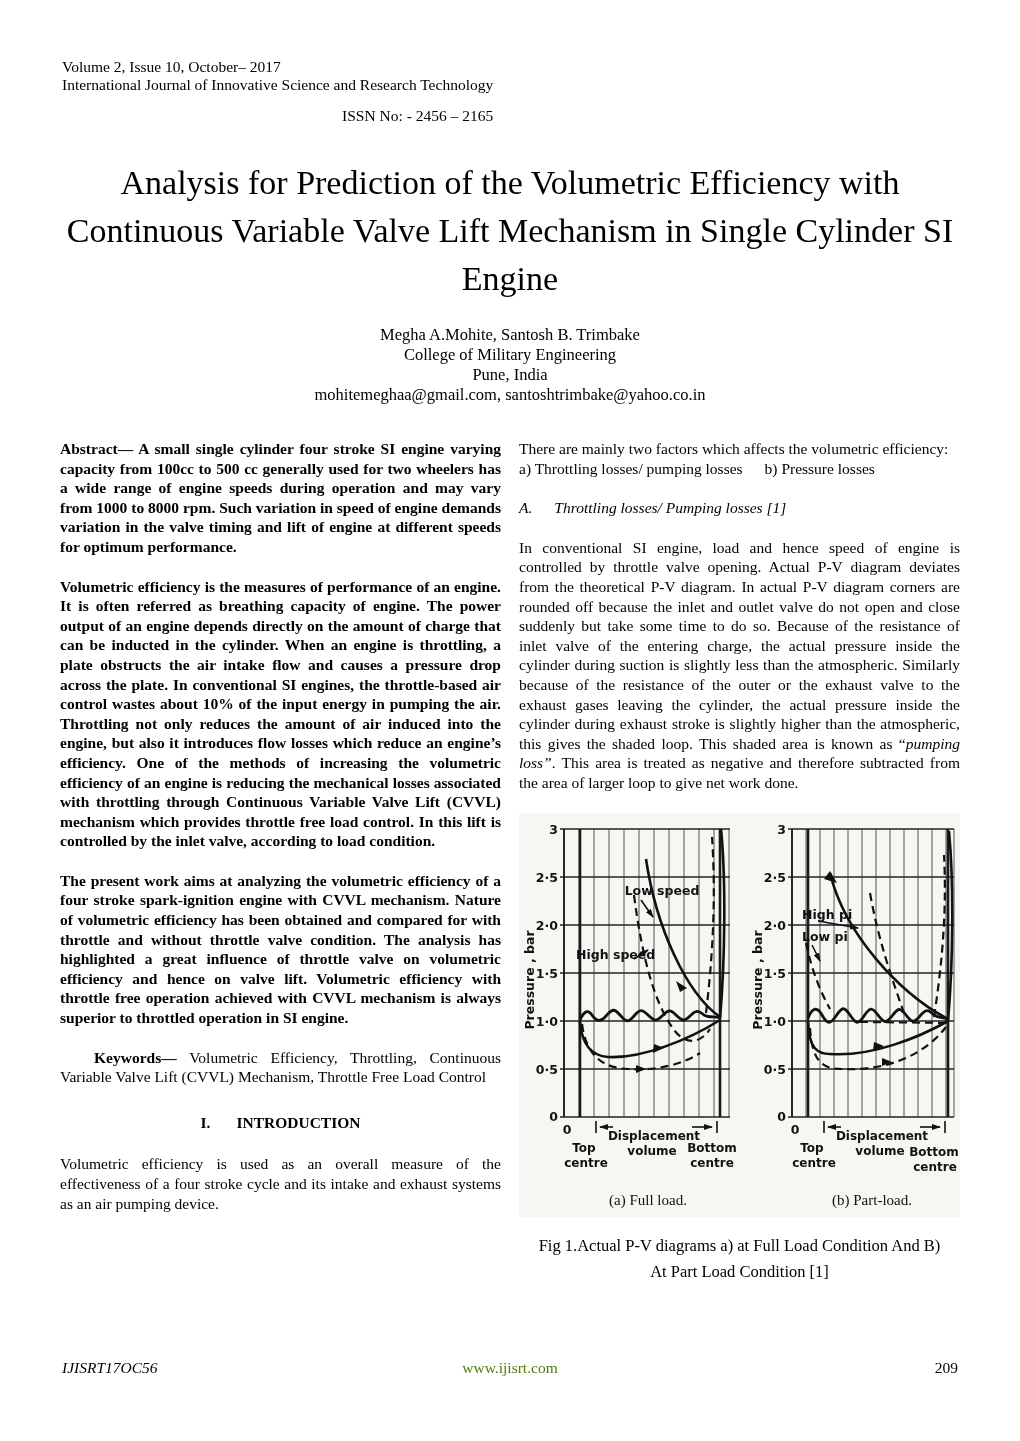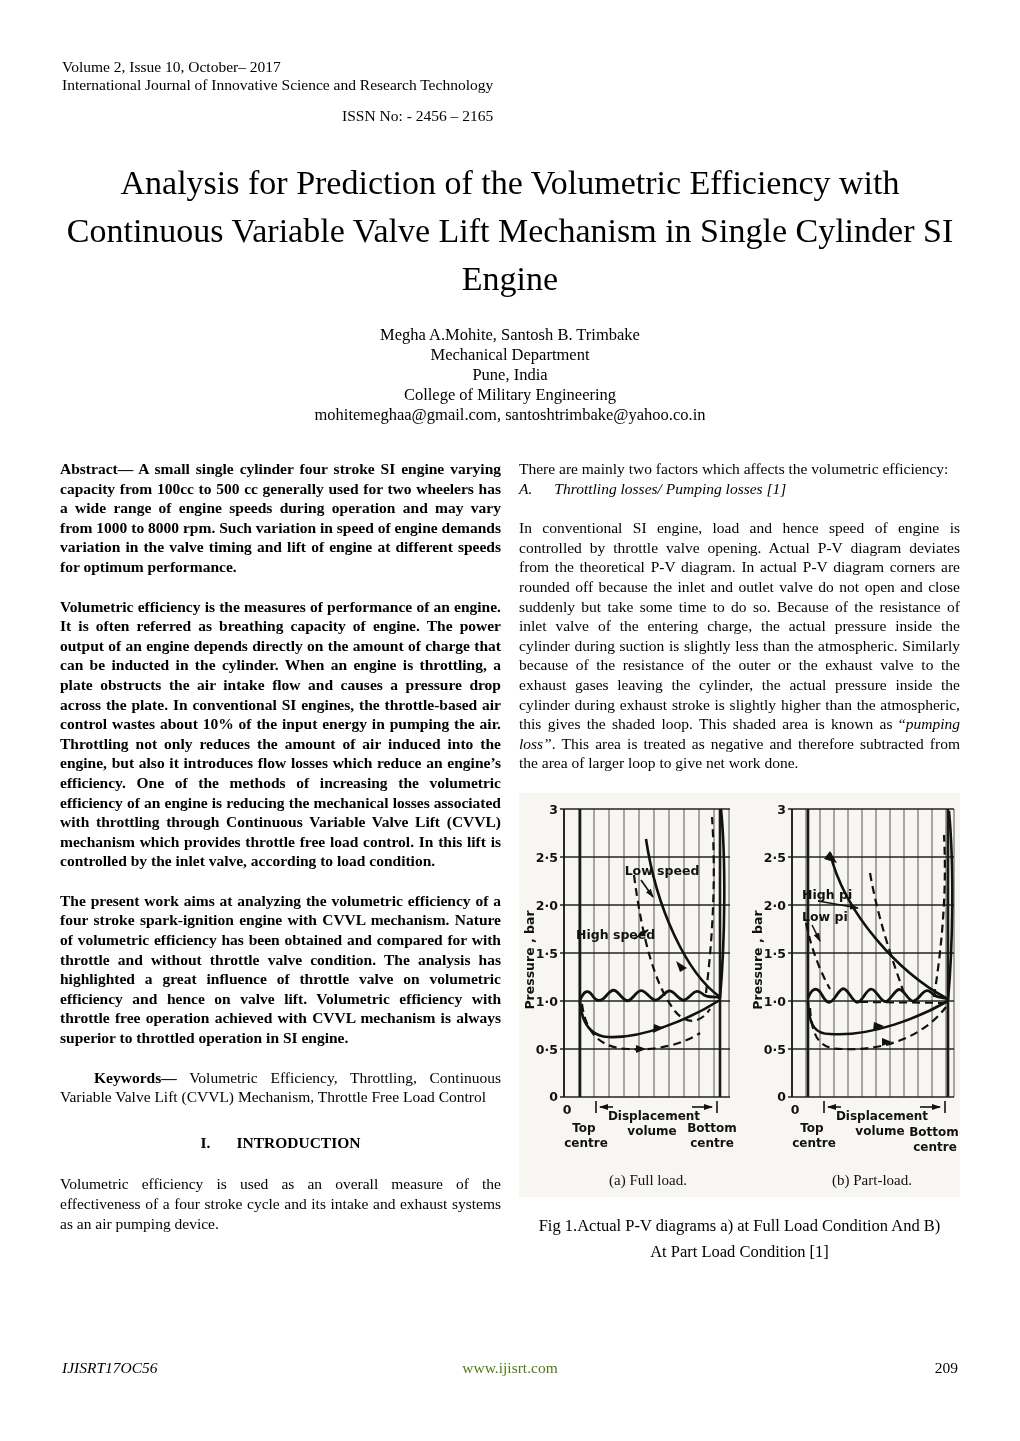--- a/index.html
+++ b/index.html
@@ -54,41 +54,43 @@
   <div class="header-right">
     <div>International Journal of Innovative Science and Research Technology</div>
     <div class="issn-line">ISSN No: - 2456 – 2165</div>
   </div>
 </div>
 
 <div class="paper-title">Analysis for Prediction of the Volumetric Efficiency with Continuous Variable Valve Lift Mechanism in Single Cylinder SI Engine</div>
 
 <div class="authors-block">
   <div>Megha A.Mohite, Santosh B. Trimbake</div>
-  <div>Mechanical Department</div>
+  <div>College of Military Engineering</div>
   <div>Pune, India</div>
-  <div>College of Military Engineering</div>
   <div>mohitemeghaa@gmail.com, santoshtrimbake@yahoo.co.in</div>
 </div>
 
 <div class="columns">
 
   <div class="col">
     <p class="bold-p">Abstract— A small single cylinder four stroke SI engine varying capacity from 100cc to 500 cc generally used for two wheelers has a wide range of engine speeds during operation and may vary from 1000 to 8000 rpm. Such variation in speed of engine demands variation in the valve timing and lift of engine at different speeds for optimum performance.</p>
     <p class="bold-p">Volumetric efficiency is the measures of performance of an engine. It is often referred as breathing capacity of engine. The power output of an engine depends directly on the amount of charge that can be inducted in the cylinder. When an engine is throttling, a plate obstructs the air intake flow and causes a pressure drop across the plate. In conventional SI engines, the throttle-based air control wastes about 10% of the input energy in pumping the air. Throttling not only reduces the amount of air induced into the engine, but also it introduces flow losses which reduce an engine’s efficiency. One of the methods of increasing the volumetric efficiency of an engine is reducing the mechanical losses associated with throttling through Continuous Variable Valve Lift (CVVL) mechanism which provides throttle free load control. In this lift is controlled by the inlet valve, according to load condition.</p>
     <p class="bold-p">The present work aims at analyzing the volumetric efficiency of a four stroke spark-ignition engine with CVVL mechanism. Nature of volumetric efficiency has been obtained and compared for with throttle and without throttle valve condition. The analysis has highlighted a great influence of throttle valve on volumetric efficiency and hence on valve lift. Volumetric efficiency with throttle free operation achieved with CVVL mechanism is always superior to throttled operation in SI engine.</p>
     <p><span class="kw-label">Keywords—</span><span> Volumetric Efficiency, Throttling, Continuous Variable Valve Lift (CVVL) Mechanism, Throttle Free Load Control</span></p>
     <div class="section-heading">
       <span class="section-numeral">I.</span><span>INTRODUCTION</span>
     </div>
     <p>Volumetric efficiency is used as an overall measure of the effectiveness of a four stroke cycle and its intake and exhaust systems as an air pumping device.</p>
   </div>
 
   <div class="col">
     <p style="margin-bottom:0;">There are mainly two factors which affects the volumetric efficiency:</p>
+    <div class="factors-line">
+      <span>a) Throttling losses/ pumping losses</span><span class="factor-b">b) Pressure losses</span>
+    </div>
     <div class="sub-heading">
       <span class="sub-letter">A.</span><span>Throttling losses/ Pumping losses [1]</span>
     </div>
     <p><span>In conventional SI engine, load and hence speed of engine is controlled by throttle valve opening. Actual P-V diagram deviates from the theoretical P-V diagram. In actual P-V diagram corners are rounded off because the inlet and outlet valve do not open and close suddenly but take some time to do so. Because of the resistance of inlet valve of the entering charge, the actual pressure inside the cylinder during suction is slightly less than the atmospheric. Similarly because of the resistance of the outer or the exhaust valve to the exhaust gases leaving the cylinder, the actual pressure inside the cylinder during exhaust stroke is slightly higher than the atmospheric, this gives the shaded loop. This shaded area is known as “</span><i>pumping loss”</i><span>. This area is treated as negative and therefore subtracted from the area of larger loop to give net work done.</span></p>
 
     <div class="figure-wrap">
       <svg width="440" height="402" viewBox="0 0 440 402">
         <defs>
           <marker id="arr" markerWidth="10" markerHeight="8" refX="8" refY="3" orient="auto" markerUnits="userSpaceOnUse">
             <path d="M0,0 L9,3 L0,6 z" fill="#111"></path>

